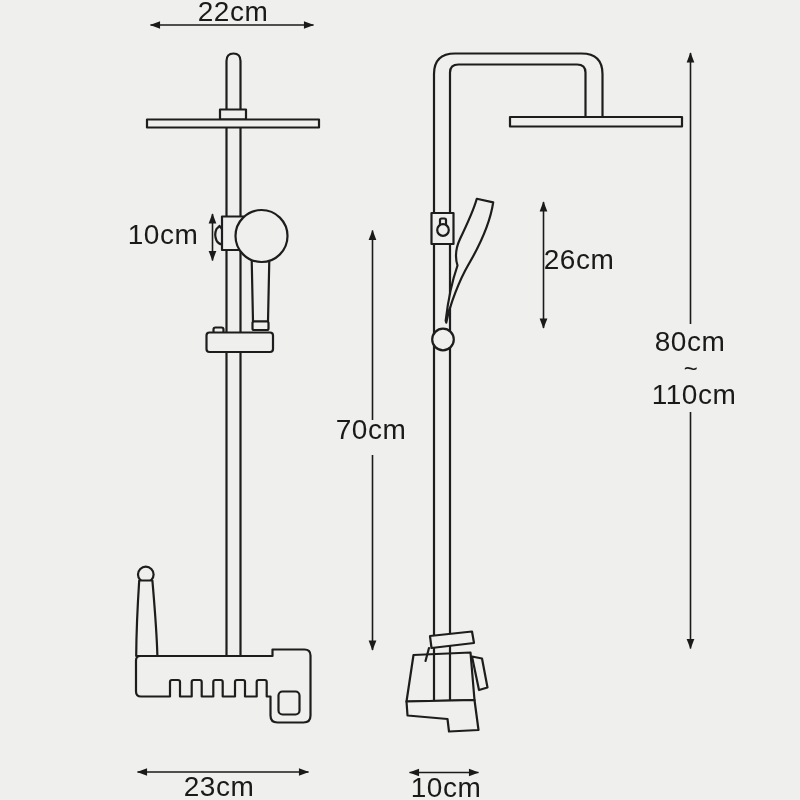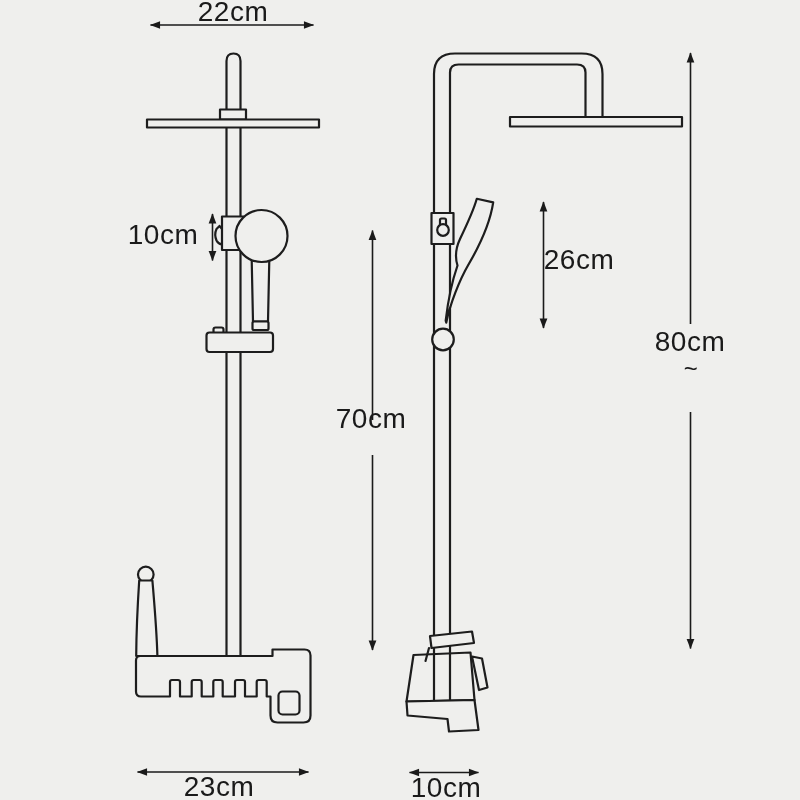--- a/index.html
+++ b/index.html
@@ -89,20 +89,21 @@
       <line class="dim" x1="543.5" y1="202" x2="543.5" y2="328" marker-start="url(#arrow)" marker-end="url(#arrow)"></line>
       <line class="dim" x1="690.5" y1="53" x2="690.5" y2="324" marker-start="url(#arrow)"></line>
       <line class="dim" x1="690.5" y1="412" x2="690.5" y2="648.5" marker-end="url(#arrow)"></line>
       <line class="dim" x1="137.5" y1="772" x2="308.5" y2="772" marker-start="url(#arrow)" marker-end="url(#arrow)"></line>
       <line class="dim" x1="409.5" y1="772.5" x2="478.5" y2="772.5" marker-start="url(#arrow)" marker-end="url(#arrow)"></line>
     </g>
   </svg>
 
   <div class="lbl" style="left:233px;top:12px">22cm</div>
   <div class="lbl" style="left:163px;top:235px">10cm</div>
-  <div class="lbl" style="left:371px;top:419px">70cm</div>
+  <div class="lbl" style="left:371px;top:430px">70cm</div>
   <div class="lbl" style="left:219px;top:787px">23cm</div>
   <div class="lbl" style="left:579px;top:260px">26cm</div>
   <div class="lbl" style="left:690px;top:342px">80cm</div>
   <div class="lbl tilde" style="left:691px;top:369px">~</div>
+  <div class="lbl" style="left:694px;top:395px">110cm</div>
   <div class="lbl" style="left:446px;top:788px">10cm</div>
 
 </div>
 
 </body></html>

